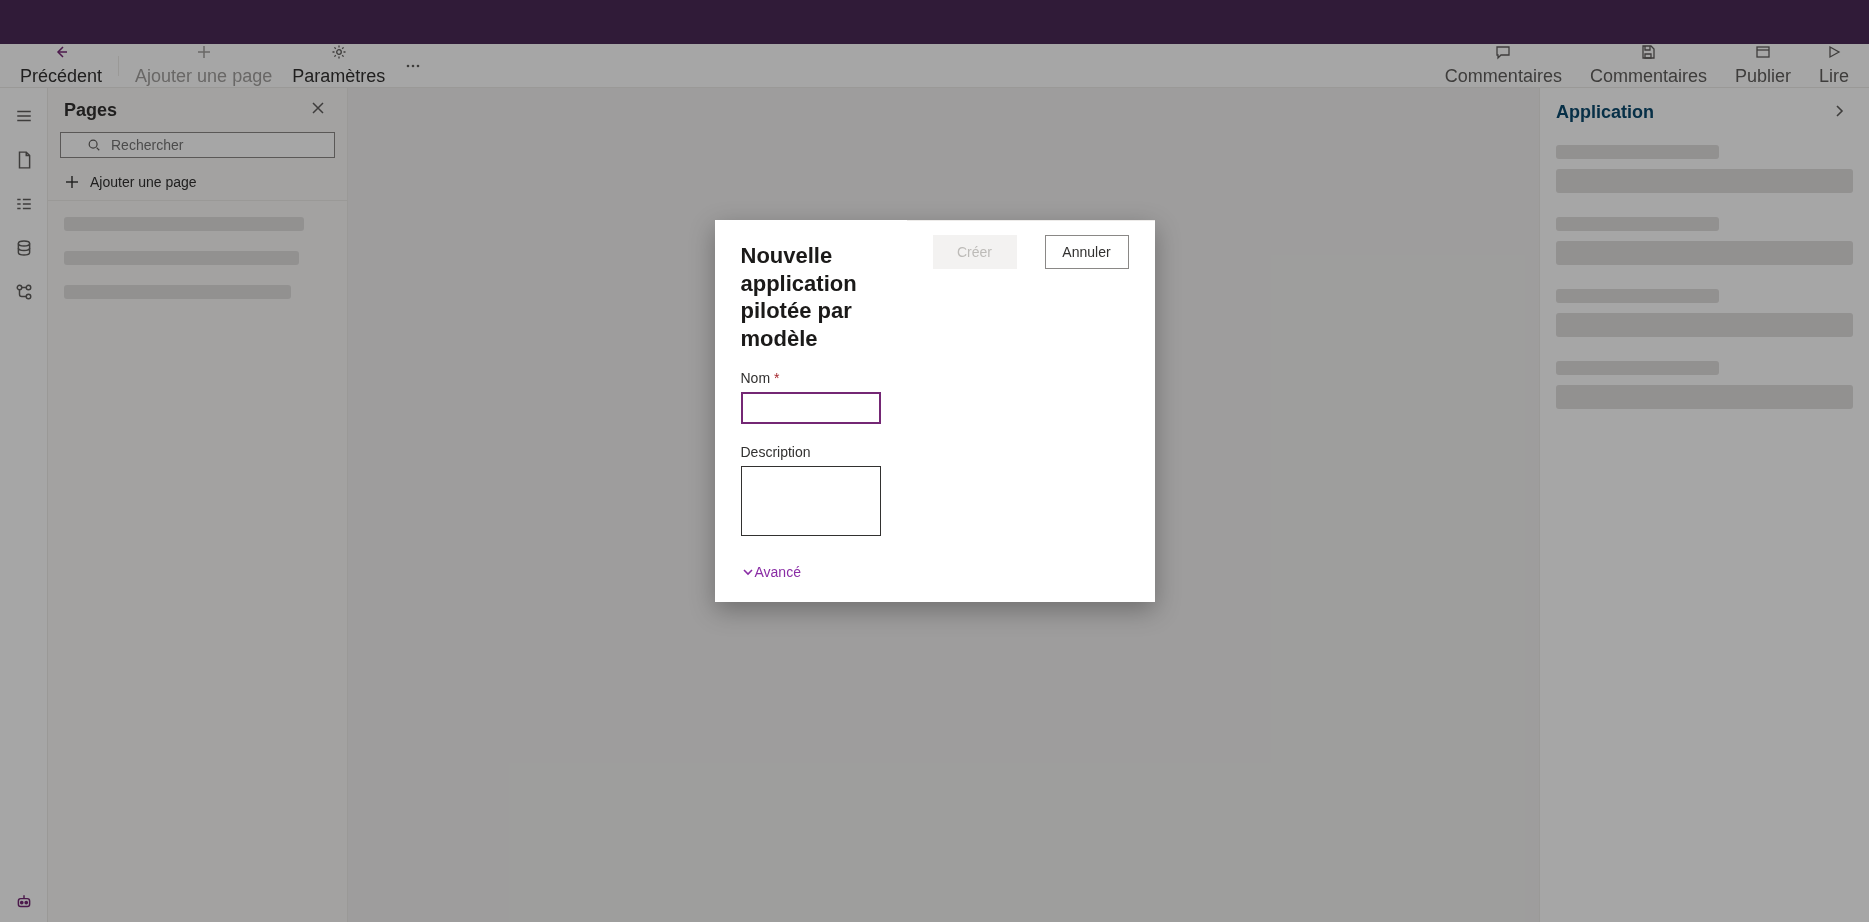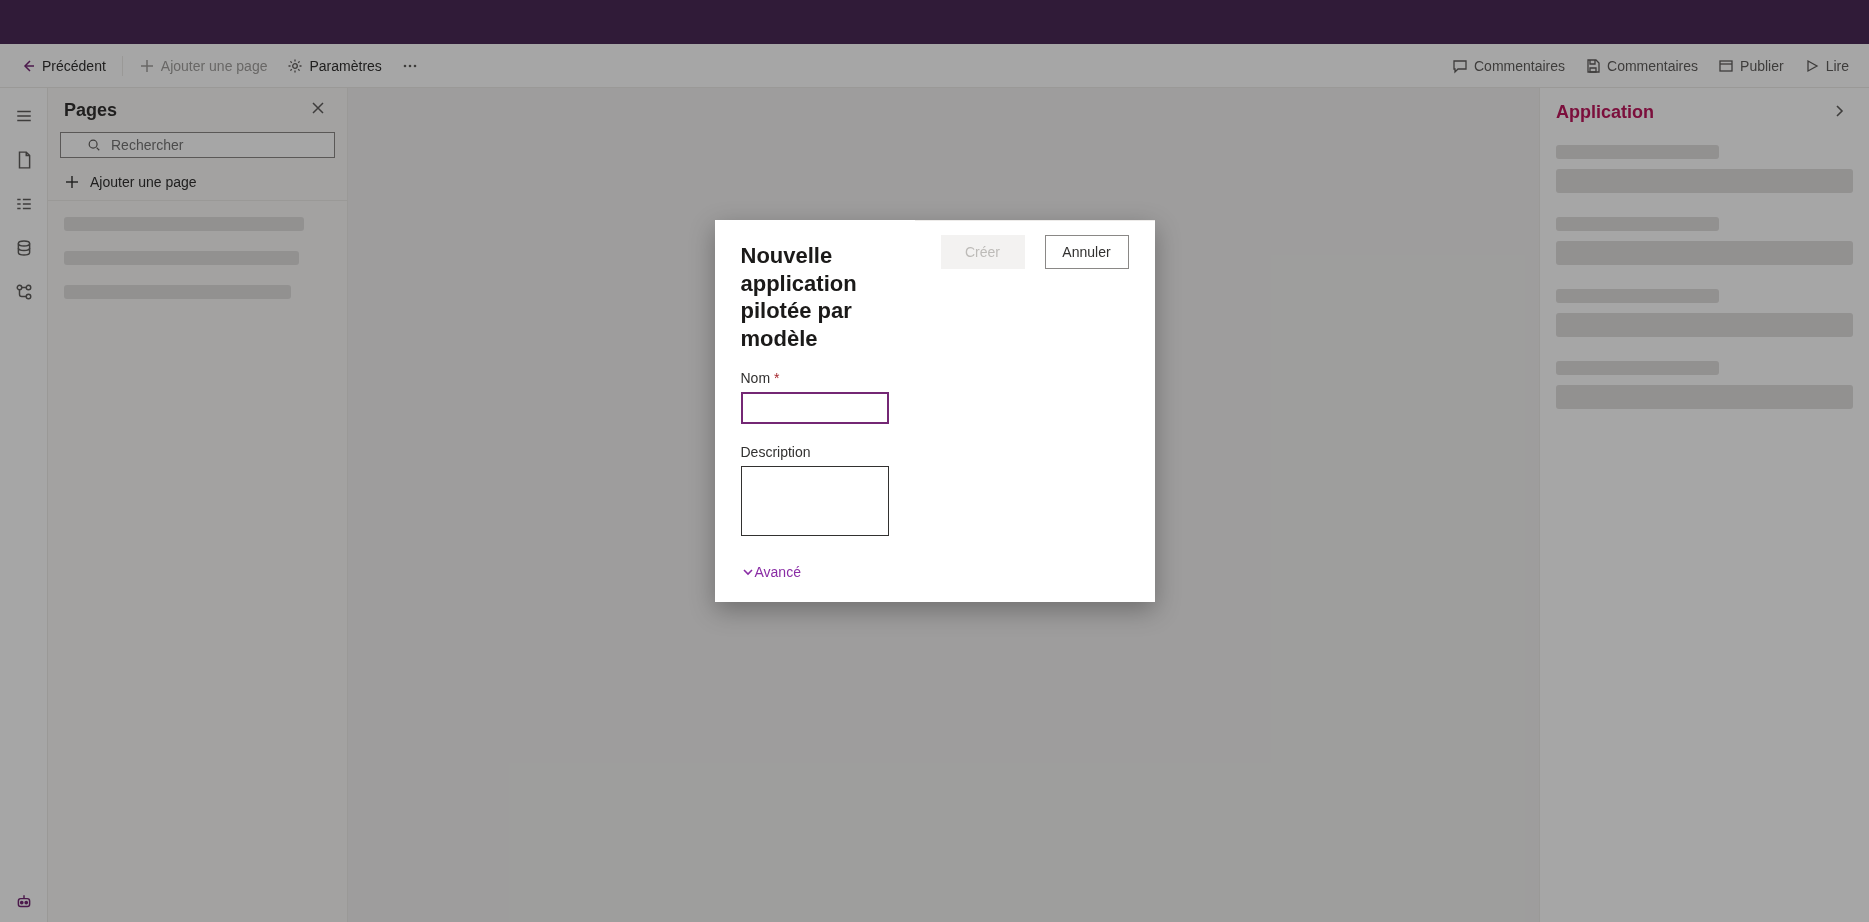--- a/index.html
+++ b/index.html
@@ -25,26 +25,27 @@
   }
   
   .cmdbar {
     height:44px; display:flex; align-items:center; padding:0 12px;
     border-bottom:1px solid var(--divider); font-size:14px; color:#323130;
     gap:4px;
   }
   .cmd-btn {
     display:flex; align-items:center; gap:6px; padding:6px 8px;
     color:#323130; cursor:pointer; background:transparent; border:none;
-    font-size:14px;
+    font-size:18px;
+    flex-direction:column;
   }
   .cmd-btn svg { width:16px; height:16px; }
   .cmd-btn.muted { color:#a19f9d; }
   .cmd-sep { width:1px; height:20px; background:var(--divider); margin:0 4px; }
-  .cmdbar-right { margin-left:auto; display:flex; align-items:flex-end; gap:4px; }
+  .cmdbar-right { margin-left:auto; display:flex; align-items:flex-end; gap:12px; }
   .cmdbar-right .cmd-btn { color:var(--gray-text); }
   .cmdbar-right .cmd-btn svg { stroke:var(--gray-text); }
   
   .main-row { flex:1; display:flex; min-height:0; }
   
   .leftrail {
     width:48px; background:#fff; border-right:1px solid var(--divider);
     display:flex; flex-direction:column; align-items:center; padding-top:8px;
     gap:4px;
   }
@@ -89,21 +90,21 @@
   .skel-row.w90 { width:90%; }
   .skel-row.w88 { width:88%; }
   .skel-row.w85 { width:85%; }
   
   .canvas { flex:1; background:var(--gray-bg); }
   
   .app-panel {
     width:330px; border-left:1px solid var(--divider); background:#fff;
     display:flex; flex-direction:column; padding:14px 16px 0;
   }
-  .app-panel-head { display:flex; align-items:center; font-weight:600; font-size:18px; color:#be185d; margin-bottom:22px; }
+  .app-panel-head { display:flex; align-items:center; font-weight:600; font-size:18px; color:#0c4a6e; margin-bottom:22px; }
   .app-panel-head .chev { margin-left:auto; color:#605e5c; }
   .app-panel-head .chev svg { width:16px;height:16px; }
   .app-skel { display:flex; flex-direction:column; gap:10px; }
   .app-skel .block { background:var(--gray-skeleton); border-radius:3px; }
   .app-skel .lbl { height:14px; width:55%; }
   .app-skel .val { height:24px; width:100%; margin-bottom:14px; }
   
   .overlay {
     position:absolute; inset:0; background:rgba(0,0,0,0.35);
     display:flex; align-items:flex-start; justify-content:center;
@@ -126,21 +127,21 @@
     padding:6px 8px; font-size:14px; color:#323130; resize:none;
   }
   .field { margin-bottom:20px; }
   .advanced-toggle {
     display:flex; align-items:center; gap:0; border:none; background:transparent;
     color:var(--purple-link); font-size:14px; cursor:pointer; padding:4px 0 16px;
   }
   .advanced-toggle svg { width:14px; height:14px; stroke:var(--purple-link); }
   .dialog-footer {
     border-top:1px solid var(--divider); padding:14px 26px;
-    display:flex; justify-content:flex-end; gap:20px;
+    display:flex; justify-content:flex-end; gap:28px;
   }
   .btn {
     min-width:84px; height:34px; font-size:14px; cursor:pointer;
     border:1px solid #8a8886; background:#fff; color:#323130;
   }
   .btn.primary { background:#f3f2f1; border:1px solid #f3f2f1; color:#bdbbb8; cursor:default; }
 </style>
 </head>
 <body>
 

